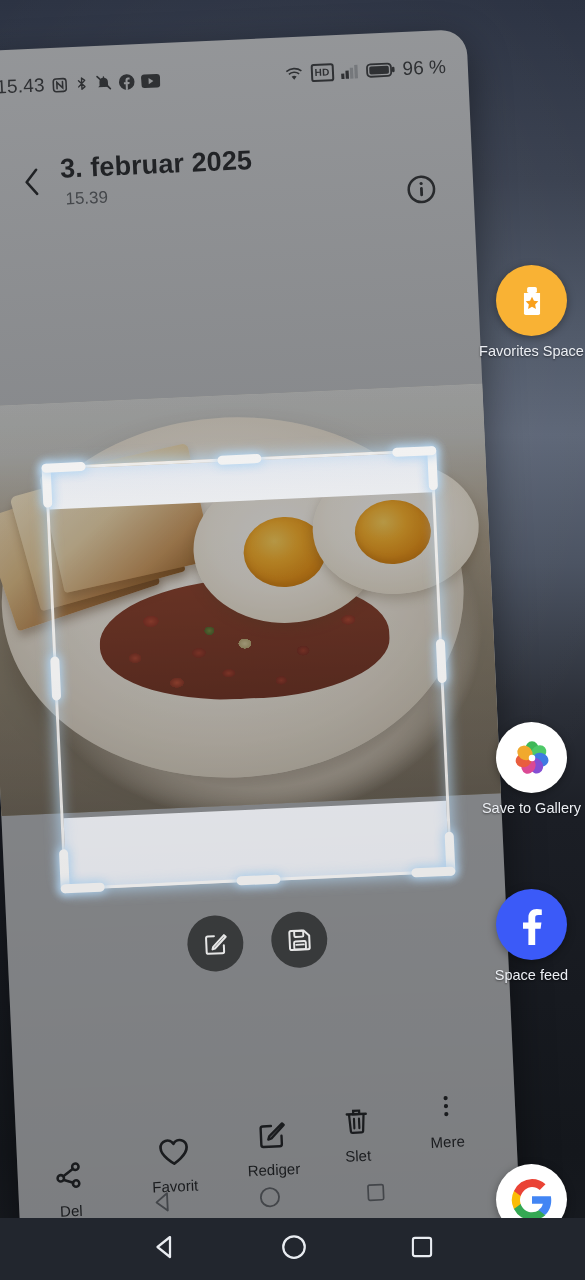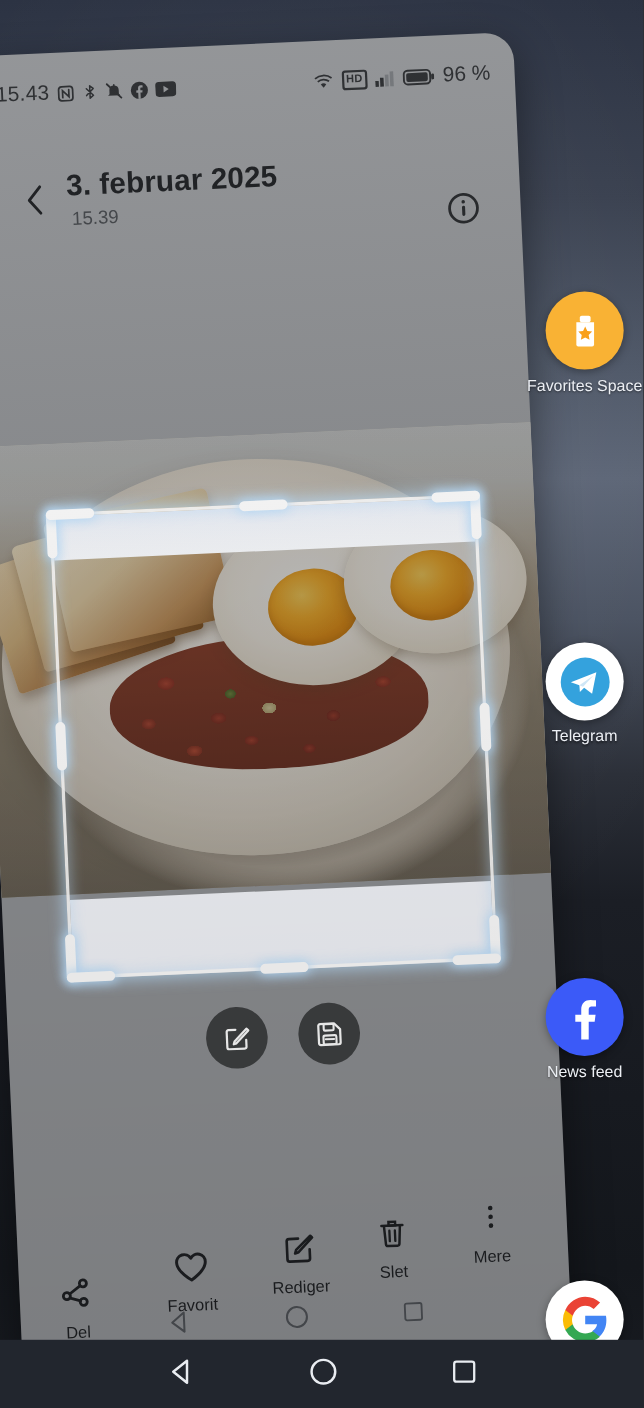--- a/index.html
+++ b/index.html
@@ -396,39 +396,46 @@
         <svg width="42" height="42" viewBox="0 0 24 24">
             <path d="M7.4 7.4h9.2V19a1 1 0 0 1-1 1H8.4a1 1 0 0 1-1-1z" fill="#fff"></path>
             <rect x="9.2" y="4" width="5.6" height="3.4" rx="1" fill="#fff"></rect>
             <path d="M12 9.6l1.1 2.3 2.5.3-1.8 1.8.45 2.5L12 15.3l-2.25 1.2.45-2.5-1.8-1.8 2.5-.3z" fill="#f9a01b"></path>
           </svg>
       </span>
       <span class="share-label">Favorites Space</span>
     </div>
 
 
-    <div class="share-item" style="top:584px">
+
+    <div class="share-item" style="top:722px">
       <span class="share-ico" style="background:#ffffff">
-        <svg width="58" height="58" viewBox="0 0 24 24">
-            <circle cx="12" cy="12" r="9.2" fill="#34a2dd"></circle>
-            <path d="M6.6 12.1l9.6-3.8-1.6 8.1-3-2.2-1.6 1.6-.2-2.6z" fill="#fff"></path>
-            <path d="M9.8 13.2l5.3-3.6-3.9 4.2" fill="#cfe6f6"></path>
-          </svg>
-      </span>
-      <span class="share-label">Telegram</span>
-    </div>
-
+        <svg width="46" height="46" viewBox="0 0 48 48">
+          <g opacity="0.92">
+            <ellipse cx="24" cy="15" rx="7.2" ry="8.4" fill="#2fb24a"></ellipse>
+            <ellipse cx="24" cy="15" rx="7.2" ry="8.4" fill="#3fc55c" transform="rotate(51 24 24)"></ellipse>
+            <ellipse cx="24" cy="15" rx="7.2" ry="8.4" fill="#2f6fe0" transform="rotate(102 24 24)"></ellipse>
+            <ellipse cx="24" cy="15" rx="7.2" ry="8.4" fill="#7a3fd0" transform="rotate(153 24 24)"></ellipse>
+            <ellipse cx="24" cy="15" rx="7.2" ry="8.4" fill="#d93a8c" transform="rotate(204 24 24)"></ellipse>
+            <ellipse cx="24" cy="15" rx="7.2" ry="8.4" fill="#e8502e" transform="rotate(255 24 24)"></ellipse>
+            <ellipse cx="24" cy="15" rx="7.2" ry="8.4" fill="#f0a21c" transform="rotate(306 24 24)"></ellipse>
+          </g>
+          <circle cx="24" cy="24" r="3.4" fill="#fff"></circle>
+        </svg>
+      </span>
+      <span class="share-label">Save to Gallery</span>
+    </div>
 
     <div class="share-item" style="top:889px">
       <span class="share-ico" style="background:#3b5af8">
         <svg width="48" height="48" viewBox="0 0 24 24">
             <path d="M13.6 22v-8.1h2.7l.42-3.2h-3.12V8.6c0-.92.26-1.55 1.6-1.55h1.7V4.2A22 22 0 0 0 14.4 4c-2.5 0-4.2 1.5-4.2 4.3v2.4H7.5v3.2h2.7V22z" fill="#fff"></path>
           </svg>
       </span>
-      <span class="share-label">News feed</span>
+      <span class="share-label">Space feed</span>
     </div>
 
 
     <div class="share-item" style="top:1164px">
       <span class="share-ico" style="background:#ffffff">
         <svg width="44" height="44" viewBox="0 0 48 48">
           <path fill="#4285F4" d="M45 24.2c0-1.5-.14-3-.4-4.4H24v8.4h11.8c-.5 2.7-2.06 5-4.4 6.55v5.4h7.1C42.66 36.3 45 30.8 45 24.2z"></path>
           <path fill="#34A853" d="M24 46c5.94 0 10.94-1.97 14.58-5.35l-7.1-5.4c-1.97 1.32-4.5 2.1-7.48 2.1-5.75 0-10.62-3.88-12.36-9.1H4.3v5.57A22 22 0 0 0 24 46z"></path>
           <path fill="#FBBC05" d="M11.64 28.25a13.2 13.2 0 0 1 0-8.5V14.2H4.3a22 22 0 0 0 0 19.6z"></path>
           <path fill="#EA4335" d="M24 9.75c3.24 0 6.15 1.12 8.44 3.3l6.3-6.3C34.93 3.2 29.94 1 24 1A22 22 0 0 0 4.3 14.2l7.34 5.55C13.38 14.53 18.25 9.75 24 9.75z"></path>

